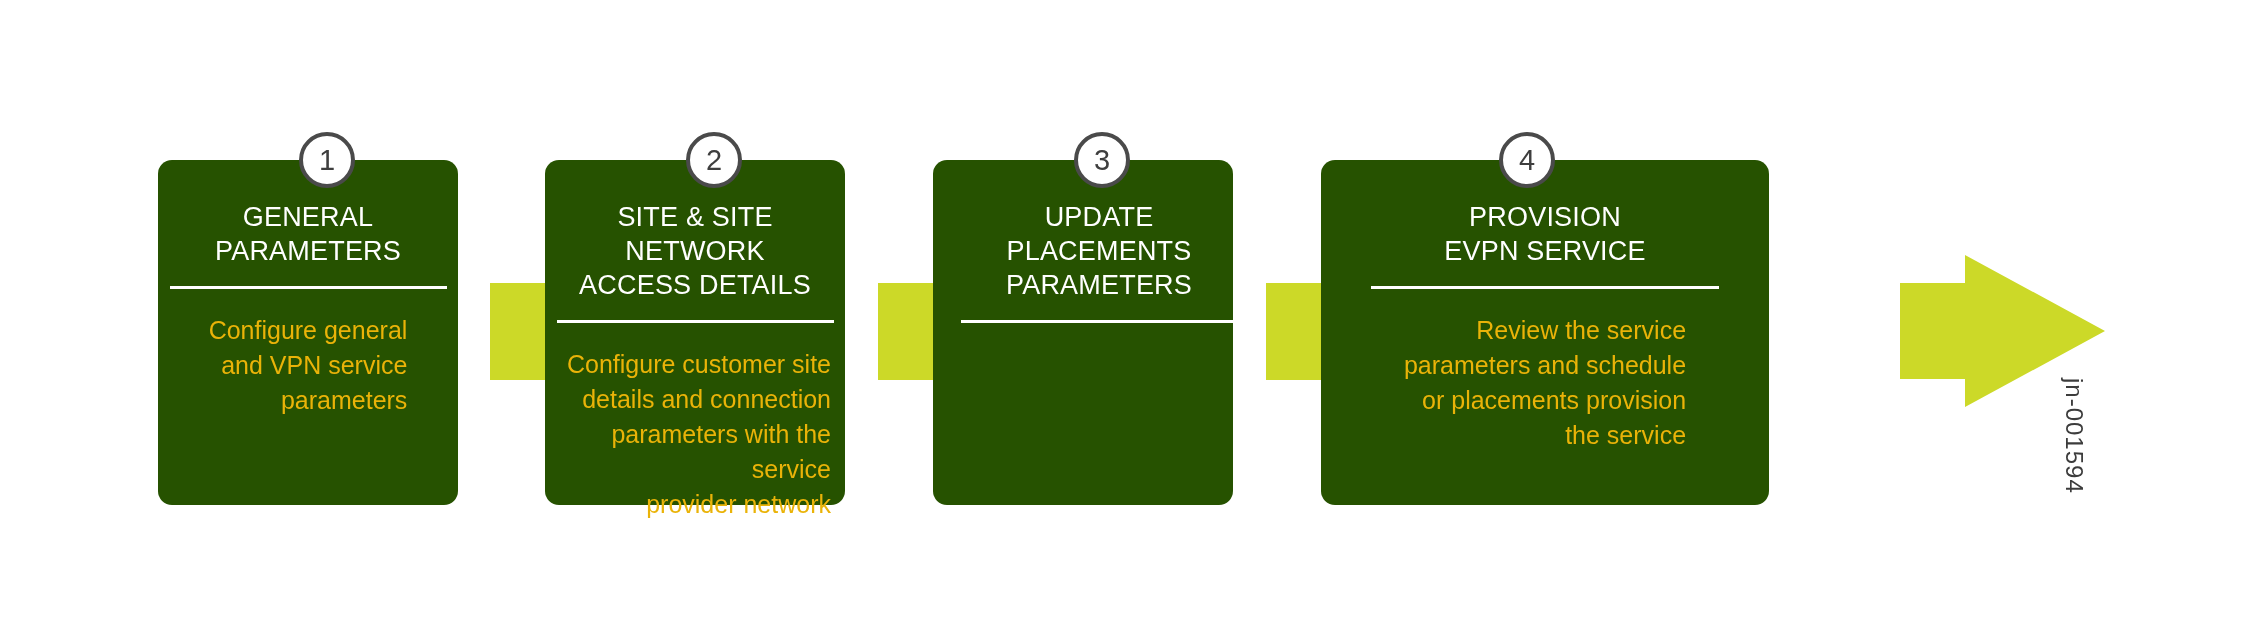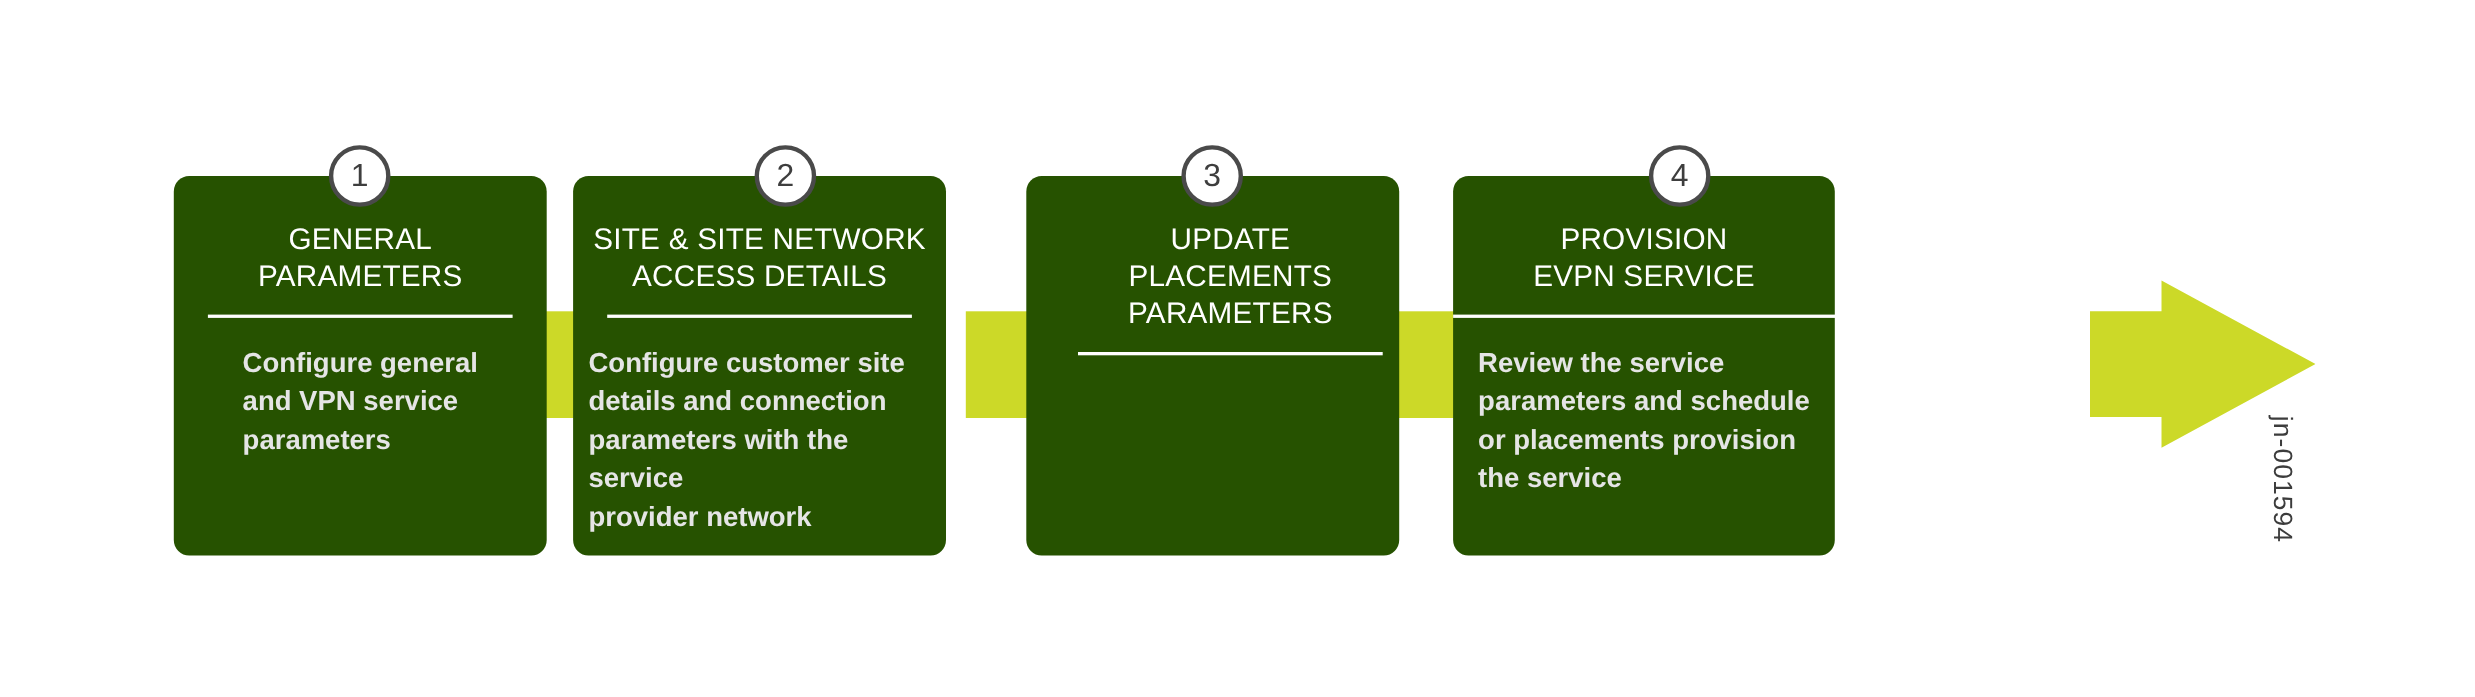--- a/index.html
+++ b/index.html
@@ -33,21 +33,21 @@
     left: 1900px;
     top: 250px;
     width: 205px;
     height: 162px;
   }
 
   
   .step {
     position: absolute;
     top: 160px;
-    width: 339px;
+    width: 300px;
     height: 345px;
     background: #265200;
     border-radius: 14px;
     box-sizing: border-box;
     padding: 0 14px;
     display: flex;
     flex-direction: column;
     align-items: center;
   }
 
@@ -65,25 +65,25 @@
   .step-rule {
     width: 277px;
     height: 3px;
     background: #ffffff;
     margin-top: 18px;
     flex: none;
   }
 
   .step-desc {
     margin-top: 24px;
-    color: #e5e5e5;
+    color: #eab308;
     font-size: 25px;
     line-height: 35px;
-    text-align: left;
-    font-weight: 700;
+    text-align: right;
+    font-weight: 400;
     white-space: pre-line;
   }
 
   
   .badge {
     position: absolute;
     top: 132px;
     width: 56px;
     height: 56px;
     border-radius: 50%;
@@ -130,21 +130,21 @@
 PARAMETERS</div>
     <div class="step-rule"></div>
     <div class="step-desc">Configure general
 and VPN service
 parameters</div>
   </div>
   <div class="badge" style="left:299px;">
     <span>1</span>
   </div>
 
-  <div class="step" style="left:521px;">
+  <div class="step" style="left:545px;">
     <div class="step-title">SITE &amp; SITE NETWORK
 ACCESS DETAILS</div>
     <div class="step-rule"></div>
     <div class="step-desc">Configure customer site
 details and connection
 parameters with the service
 provider network</div>
   </div>
   <div class="badge" style="left:686px;">
     <span>2</span>
@@ -152,21 +152,21 @@
 
   <div class="step" style="left:933px;padding-left:46px;">
     <div class="step-title">UPDATE PLACEMENTS
 PARAMETERS</div>
     <div class="step-rule"></div>
   </div>
   <div class="badge" style="left:1074px;">
     <span>3</span>
   </div>
 
-  <div class="step" style="left:1321px; width:347px;">
+  <div class="step" style="left:1321px; width:448px;">
     <div class="step-title">PROVISION
 EVPN SERVICE</div>
     <div class="step-rule" style="width:348px;"></div>
     <div class="step-desc">Review the service
 parameters and schedule
 or placements provision
 the service</div>
   </div>
   <div class="badge" style="left:1499px;">
     <span>4</span>

